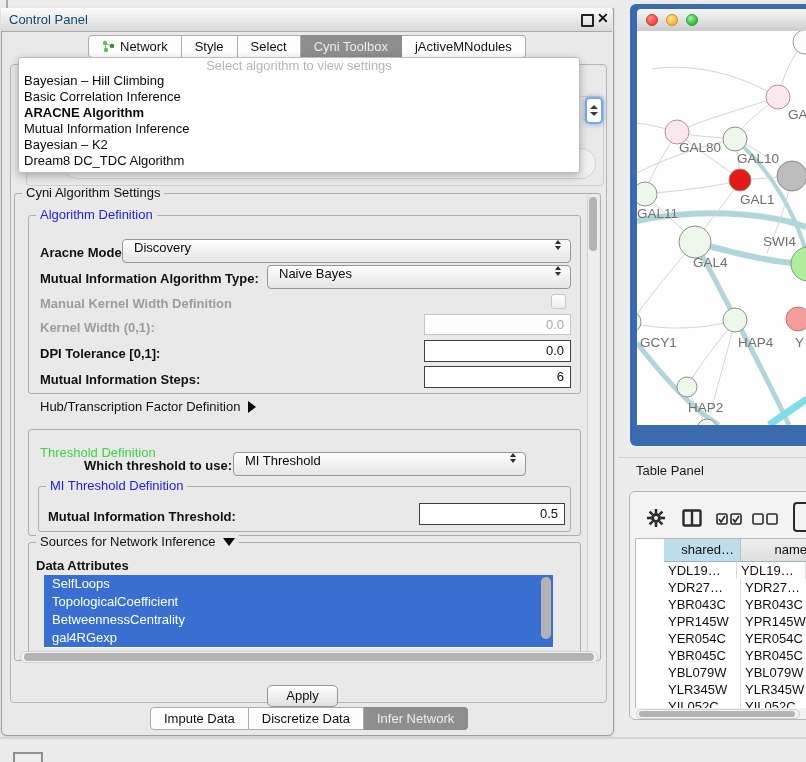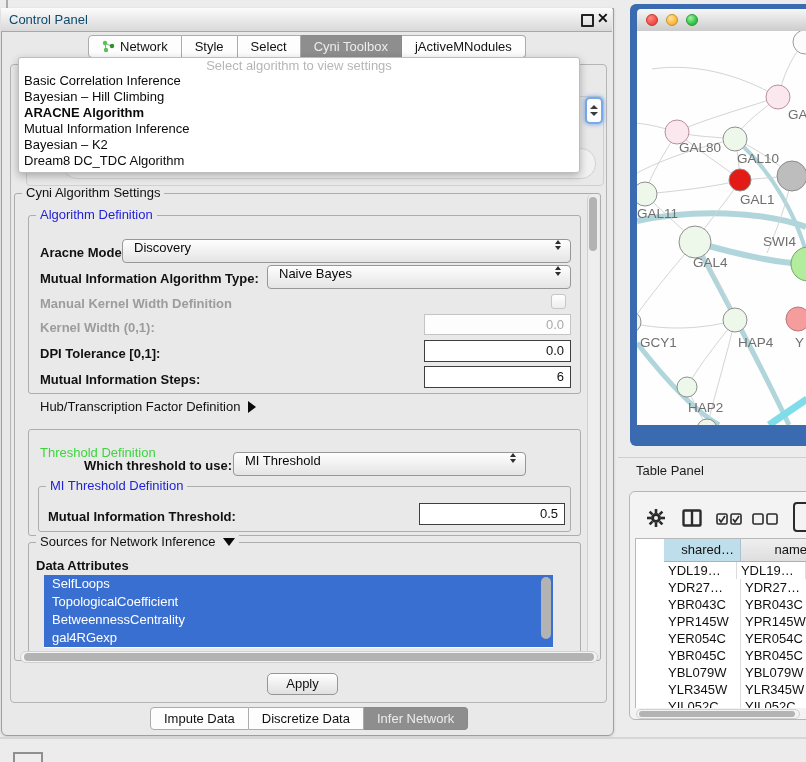--- a/index.html
+++ b/index.html
@@ -71,21 +71,21 @@
   .tri-down{display:inline-block;width:0;height:0;border-left:6px solid transparent;border-right:6px solid transparent;border-top:8px solid #0a0a0a;}
 
   .attr-list{background:#fff;overflow:hidden;}
   .attr-item{height:18px;line-height:18px;padding-left:8px;background:var(--selection-blue,#3a6fd2);color:#fff;white-space:nowrap;}
 
   .scroll-track-v{background:#eeeeee;border-left:1px solid #cfcfcf;border-radius:6px;}
   .scroll-thumb{background:#b3b3b3;border-radius:5px;}
   .hscroll{background:#f3f3f3;border:1px solid #d0d0d0;border-radius:6px;box-sizing:border-box;}
 
   .apply-btn{width:71px;height:22px;background:linear-gradient(#ffffff,#e0e0e0);border:1px solid #969696;
-             border-radius:5px;text-align:center;line-height:20px;box-sizing:border-box;}
+             border-radius:5px;text-align:center;line-height:20px;box-sizing:border-box;margin-top:12px;}
 
   
   .net-frame{left:630px;top:4px;width:176px;height:442px;background:var(--frame-blue,#3a6bb0);border-radius:6px 0 0 6px;}
   .net-titlebar{left:637px;top:9px;width:169px;height:22px;background:linear-gradient(#f7f7f7,#cccccc);
                 border-bottom:1px solid #9a9a9a;border-radius:4px 0 0 0;}
   .light{position:absolute;top:5px;width:12px;height:12px;border-radius:50%;box-sizing:border-box;}
   .light.red{background:radial-gradient(circle at 35% 30%,#ff8a80,#f4504a 60%,#d93831);border:1px solid #c0392b;}
   .light.yellow{background:radial-gradient(circle at 35% 30%,#ffe0a0,#fdbc40 60%,#e09c20);border:1px solid #c8922a;}
   .light.green{background:radial-gradient(circle at 35% 30%,#a8f0a0,#34c749 60%,#1fa234);border:1px solid #2a9a38;}
   .net-canvas{left:637px;top:31px;width:169px;height:394px;background:#fefefe;overflow:hidden;}
@@ -149,22 +149,22 @@
   <div class="abs faded-combo">
     <span>galFiltered.sif default node</span>
   </div>
   <div class="abs focus-spinner">
     <span class="arr-up"></span>
     <span class="arr-dn"></span>
   </div>
 
   <div class="abs popup">
     <div class="popup-placeholder">Select algorithm to view settings</div>
+    <div class="popup-item">Bayesian – Hill Climbing</div>
     <div class="popup-item">Basic Correlation Inference</div>
-    <div class="popup-item">Bayesian – Hill Climbing</div>
     <div class="popup-item selected">ARACNE Algorithm</div>
     <div class="popup-item">Mutual Information Inference</div>
     <div class="popup-item">Bayesian – K2</div>
     <div class="popup-item">Dream8 DC_TDC Algorithm</div>
   </div>
 
   <div class="abs group" style="left:14px;top:193px;width:585px;height:466px;"></div>
   <span class="abs legend" style="left:22px;top:186px;">Cyni Algorithm Settings</span>
   <div class="abs scroll-track-v" style="left:587px;top:194px;width:11px;height:464px;">
     <div class="scroll-thumb" style="position:absolute;left:1px;top:3px;width:8px;height:54px;"></div>

